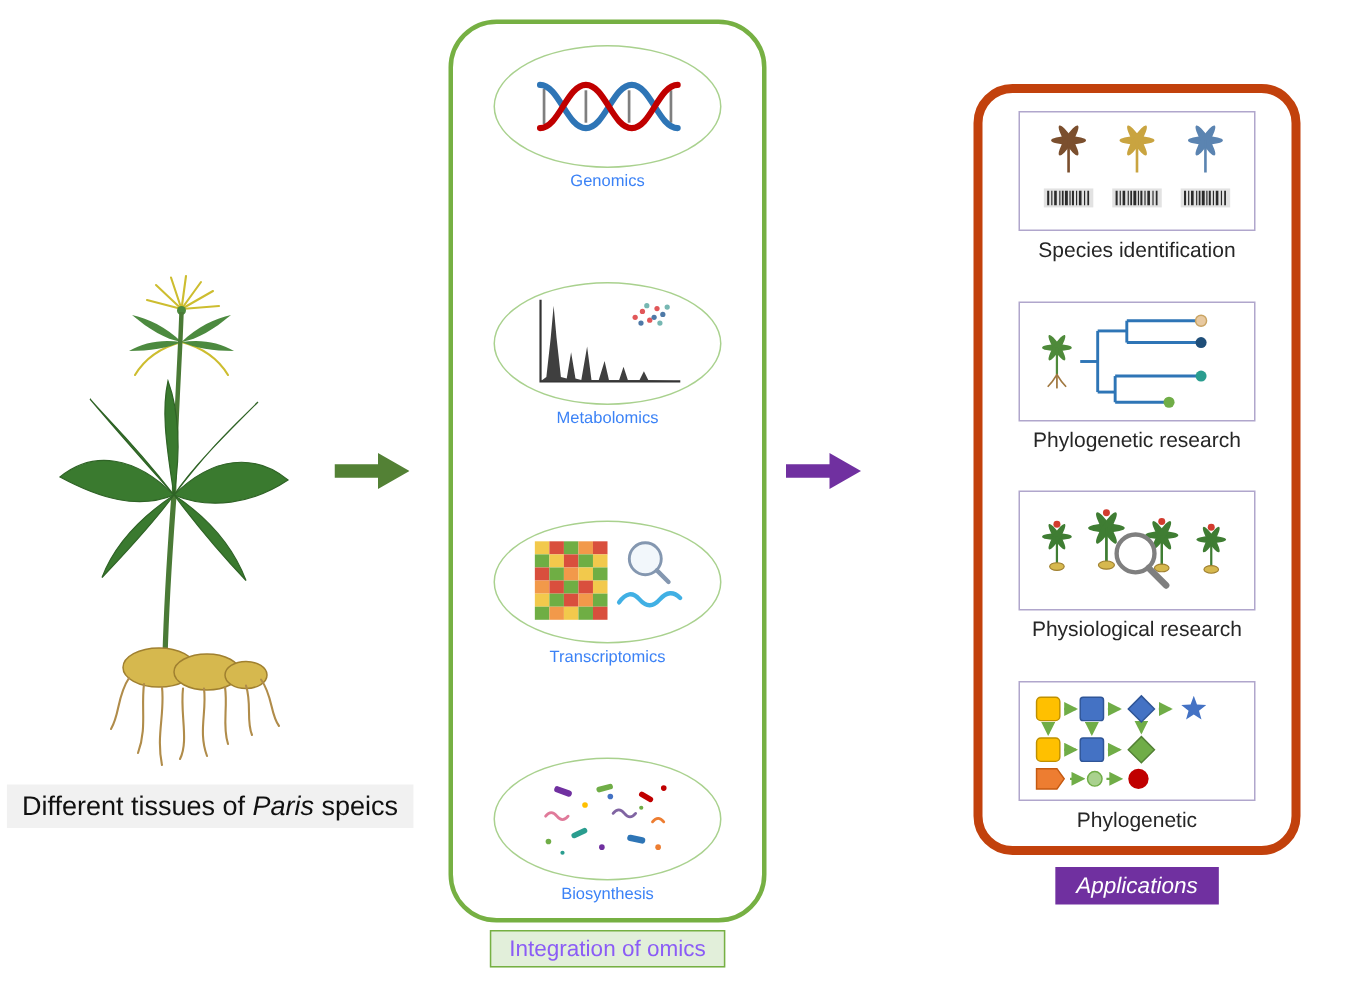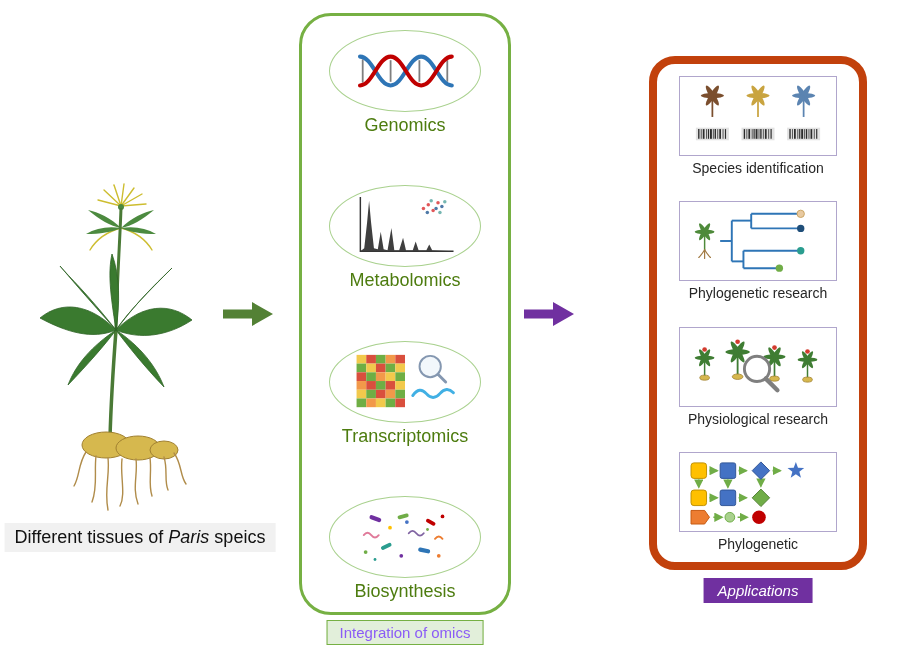--- a/index.html
+++ b/index.html
@@ -16,27 +16,27 @@
   .arrow-green { left:223px; top:301px; }
   .arrow-purple { left:524px; top:301px; }
 
   .omics-panel { position:absolute; left:299px; top:13px; width:212px; height:602px;
                  border:3px solid #76b043; border-radius:32px; background:#fff;
                  display:flex; flex-direction:column; align-items:center;
                  justify-content:space-between; padding:14px 0 10px; }
   .omics-item { display:flex; flex-direction:column; align-items:center; }
   .omics-ellipse { width:152px; height:82px; border:1.5px solid #a9d18e; border-radius:50%;
                    display:flex; align-items:center; justify-content:center; background:#fff; }
-  .omics-label { font-size:18px; color:#4d7c0f; margin-top:3px; text-align:left; }
+  .omics-label { font-size:11px; color:#3b82f6; margin-top:3px; text-align:left; }
   .omics-title { position:absolute; left:405px; top:620px; transform:translateX(-50%);
                  background:#e2efda; border:1px solid #76b043; color:#8b5cf6;
                  font-size:15px; padding:3px 12px; white-space:nowrap; }
 
   .apps-panel { position:absolute; left:649px; top:56px; width:218px; height:514px;
-                border:8px solid #c2410c; border-radius:26px; background:#fff;
+                border:6px solid #c2410c; border-radius:26px; background:#fff;
                 display:flex; flex-direction:column; align-items:center;
                 justify-content:space-between; padding:12px 0 10px; }
   .app-item { display:flex; flex-direction:column; align-items:center; }
   .app-icon-box { width:158px; height:80px; border:1px solid #b0a6cc; background:#fff;
                   display:flex; align-items:center; justify-content:center; }
   .app-label { font-size:14px; color:#262626; margin-top:4px; text-align:center; }
   .apps-title { position:absolute; left:758px; top:578px; transform:translateX(-50%);
                 background:#7030a0; color:#ffffff; font-size:15px; padding:4px 14px;
                 white-space:nowrap;font-style:italic; }
 </style>

